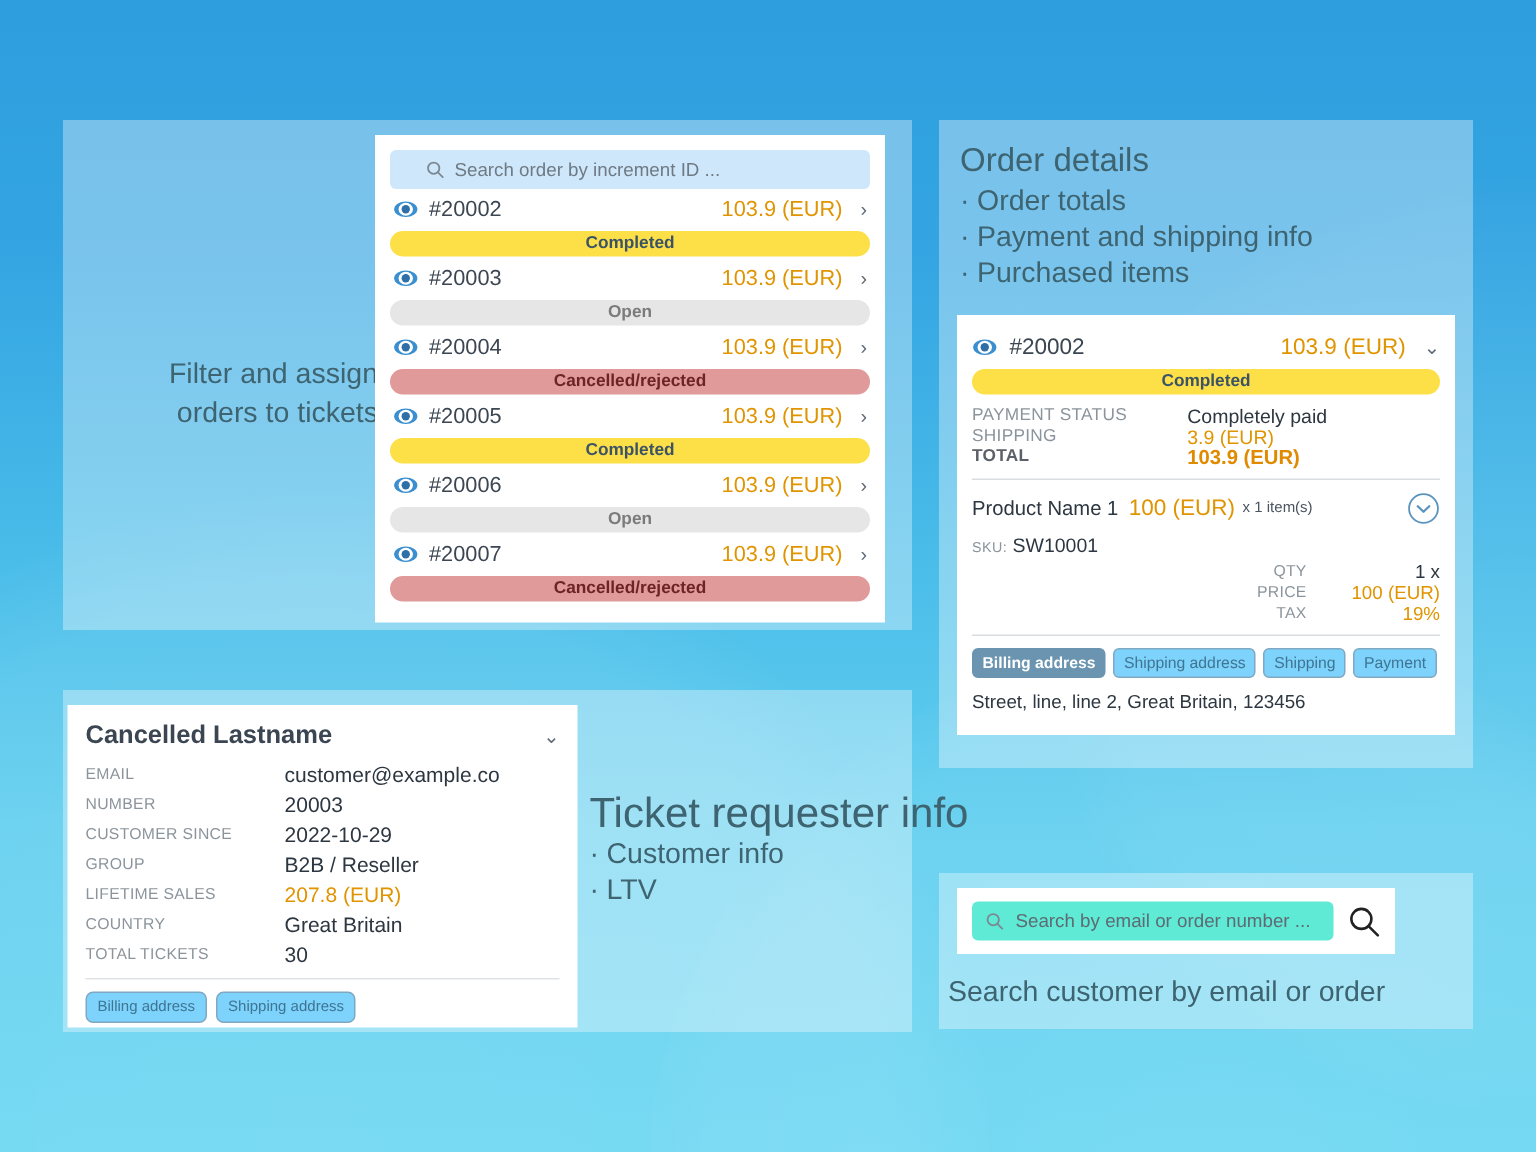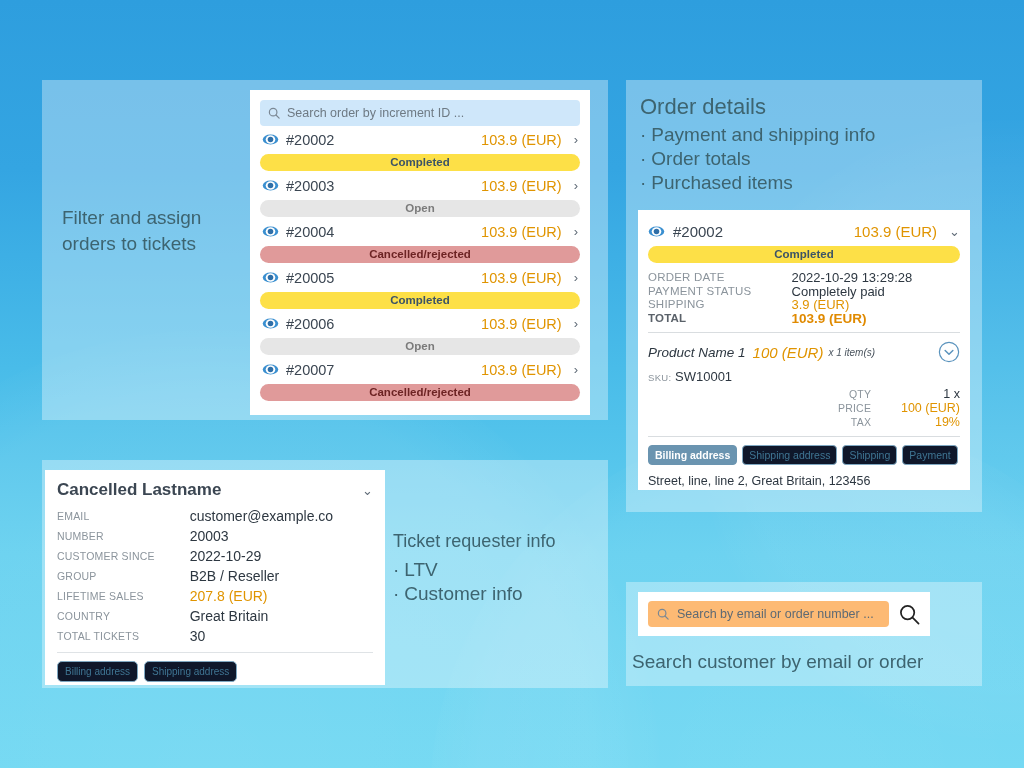--- a/index.html
+++ b/index.html
@@ -48,34 +48,34 @@
     line-height: 26px;
     font-weight: 400;
   }
   .caption-title { font-size: 21px; line-height: 29px; color: #3d6470; }
   .caption-list { list-style: none; margin-top: 2px; }
   .caption-list li { font-size: 19px; line-height: 24px; color: #3d6470; white-space: nowrap; }
   .caption-list li:before { content: "\00b7"; margin-right: 5px; }
 
   #filter-caption {
     position: absolute;
-    left: 62px; top: 205px;
+    left: 62px; top: 237px;
     width: 190px;
-    text-align: left;
+    text-align: right;
   }
   #order-details-caption {
     position: absolute;
     left: 640px; top: 92px;
   }
   #order-details-caption .caption-title { font-size: 22px; }
   #requester-caption {
     position: absolute;
     left: 393px; top: 527px;
   }
-  #requester-caption .caption-title { font-size: 18px; }
+  #requester-caption .caption-title { font-size: 28px; }
   #search-caption {
     position: absolute;
     left: 632px; top: 651px;
     font-size: 19px;
     color: #3d6470;
     white-space: nowrap;
   }
 
   
   .card {
@@ -83,21 +83,21 @@
     background: #ffffff;
   }
 
   
   #orders-card { left: 250px; top: 90px; width: 340px; height: 325px; padding: 10px 10px 8px; }
   .search-field {
     display: flex; align-items: center;
     background: #cfe7fa;
     border-radius: 4px;
     height: 26px;
-    padding: 0 8px;
+    padding: 0 24px;
     gap: 7px;
   }
   .search-field .ph { color: #6e7a84; font-size: 12.5px; }
   .mag { width: 12px; height: 12px; flex: 0 0 auto; }
   .mag circle { fill: none; stroke: #7b8894; stroke-width: 1.4; }
   .mag line { stroke: #7b8894; stroke-width: 1.4; stroke-linecap: round; }
 
   .order-row {
     display: flex; align-items: center;
     height: 27px;
@@ -131,41 +131,41 @@
   .od-status { margin-top: 3px; }
   .od-table { width: 100%; border-collapse: collapse; margin-top: 8px; }
   .od-table td { font-size: 11.5px; padding: 0; line-height: 13.5px; }
   .od-table td.k { color: #8b949c; letter-spacing: .2px; width: 46%; }
   .od-table td.v { color: #2d3741; font-size: 13px; }
   .od-table tr.total td.k { color: #5a6169; font-weight: bold; }
   .od-table tr.total td.v { color: #e08a00; font-weight: bold; font-size: 13.5px; }
   .od-table td.v.amber { color: #e09400; }
   .hr { border: 0; border-top: 1px solid #d9dde0; margin: 7px 0 0; }
 
-  .prod-line { display: flex; align-items: center; margin-top: 8px; font-style: italic; }
+  .prod-line { display: flex; align-items: center; margin-top: 8px; }
   .prod-name { font-size: 13.5px; color: #2d3741; }
   .prod-price { font-size: 15px; color: #e09400; margin-left: 7px; }
   .prod-qty { font-size: 10px; color: #4a545e; margin-left: 5px; }
   .circle-chev { margin-left: auto; width: 22px; height: 22px; }
   .sku { font-size: 13px; color: #2d3741; margin-top: 6px; }
   .sku b { font-size: 9.5px; color: #8b949c; font-weight: normal; letter-spacing: .3px; }
   .qpt { width: 100%; border-collapse: collapse; margin-top: 3px; }
   .qpt td { font-size: 10.5px; line-height: 14px; }
   .qpt td.k { color: #8b949c; text-align: right; width: 76%; padding-right: 14px; letter-spacing: .2px; }
   .qpt td.v { color: #2d3741; text-align: right; font-size: 12.5px; white-space: nowrap; }
   .qpt td.v.amber { color: #e09400; }
 
   .tabs { display: flex; gap: 5px; margin-top: 8px; }
   .tab {
     border: 1px solid #7fa8c2;
     border-radius: 4px;
     font-size: 10.5px;
     padding: 3px 6px;
     color: #3f7593;
-    background: #0f172a;
+    background: #7dd3fc;
     white-space: nowrap;
   }
   .tab.active { background: #6a94b0; color: #ffffff; border-color: #6a94b0; font-weight: bold; }
   .addr-line { font-size: 12.5px; color: #2d3741; margin-top: 9px; }
 
   
   #customer-card { left: 45px; top: 470px; width: 340px; height: 215px; padding: 10px 12px 9px; }
   .cust-head { display: flex; align-items: center; }
   .cust-name { font-size: 17px; font-weight: bold; color: #3b4652; flex: 1; }
   .cust-chev { color: #5f6b77; font-size: 13px; }
@@ -176,21 +176,21 @@
   .cust-table td.v.amber { color: #e09400; }
   .cust-hr { border: 0; border-top: 1px solid #dfe3e6; margin: 6px 0 0; }
   .cust-tabs { display: flex; gap: 6px; margin-top: 8px; }
   .cust-tabs .tab { font-size: 10px; padding: 4px 7px; border-radius: 5px; }
 
   
   #search-card { left: 638px; top: 592px; width: 292px; height: 44px; padding: 8px 10px; display: flex; align-items: center; gap: 10px; }
   .search-field2 {
     flex: 1;
     display: flex; align-items: center; gap: 8px;
-    background: #fdba74;
+    background: #5eead4;
     border-radius: 4px;
     height: 26px;
     padding: 0 9px;
   }
   .search-field2 .ph { color: #5e6a74; font-size: 12.5px; }
   .mag-big { width: 21px; height: 21px; }
   .mag-big circle { fill: none; stroke: #222; stroke-width: 1.8; }
   .mag-big line { stroke: #222; stroke-width: 1.8; stroke-linecap: round; }
 </style>
 </head>
@@ -206,31 +206,31 @@
 <div class="panel" id="panel-search"></div>
 
 <div id="filter-caption" class="caption">
     <div>Filter and assign</div>
     <div>orders to tickets</div>
   </div>
 
 <div id="order-details-caption">
   <div class="caption-title">Order details</div>
   <ul class="caption-list">
+    <li>Order totals</li>
     <li>Payment and shipping info</li>
-    <li>Order totals</li>
     <li>Purchased items</li>
   </ul>
 </div>
 
 <div id="requester-caption">
   <div class="caption-title">Ticket requester info</div>
   <ul class="caption-list">
+    <li>Customer info</li>
     <li>LTV</li>
-    <li>Customer info</li>
   </ul>
 </div>
 
 <div id="search-caption">Search customer by email or order</div>
 
 <div class="card" id="orders-card">
   <div class="search-field">
     <svg class="mag" viewBox="0 0 14 14">
       <circle cx="6" cy="6" r="4.4"></circle>
         <line x1="9.3" y1="9.3" x2="13" y2="13"></line>
@@ -316,24 +316,20 @@
     </svg>
     <span class="od-id">#20002</span>
     <span class="od-amount">103.9 (EUR)</span>
     <span class="od-chev">⌄</span>
   </div>
   <div class="status completed od-status">Completed</div>
 
   <table class="od-table">
     <tbody id="od-fields">
         <tr>
-          <td class="k">ORDER DATE</td>
-          <td class="v">2022-10-29 13:29:28</td>
-        </tr>
-        <tr>
           <td class="k">PAYMENT STATUS</td>
           <td class="v">Completely paid</td>
         </tr>
         <tr>
           <td class="k">SHIPPING</td>
           <td class="v amber">3.9 (EUR)</td>
         </tr>
         <tr class="total">
           <td class="k">TOTAL</td>
           <td class="v">103.9 (EUR)</td>

